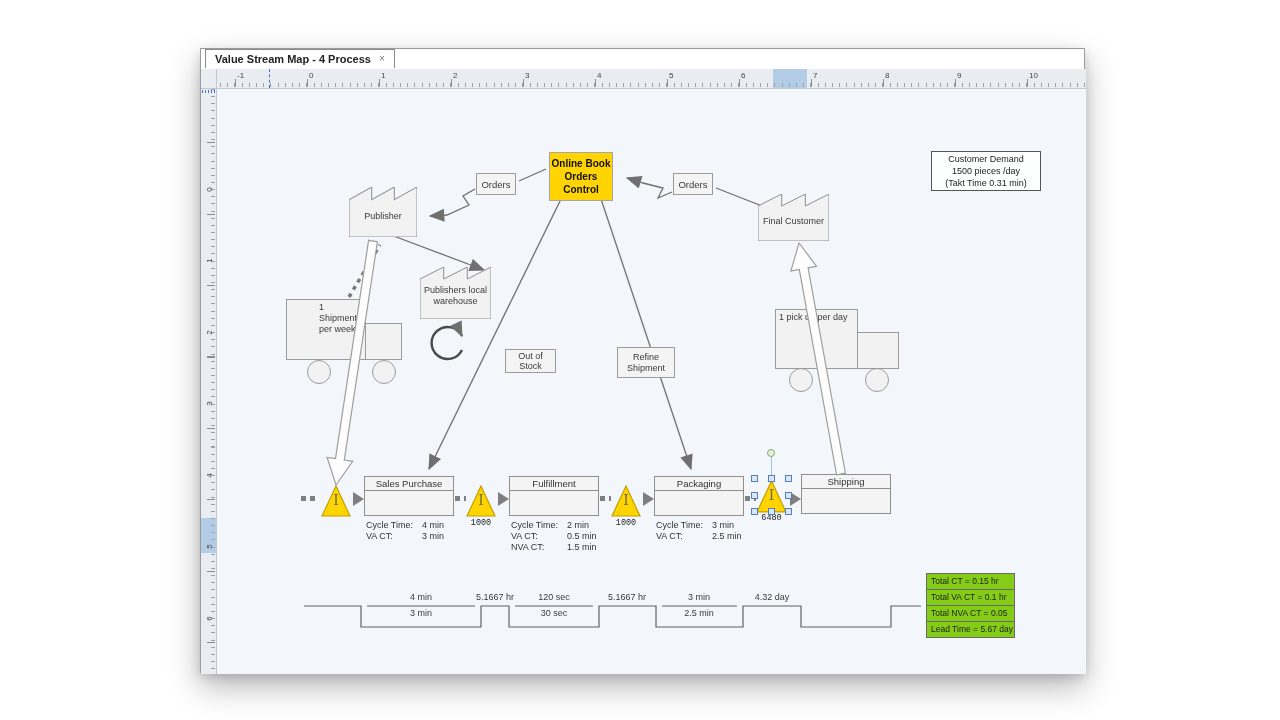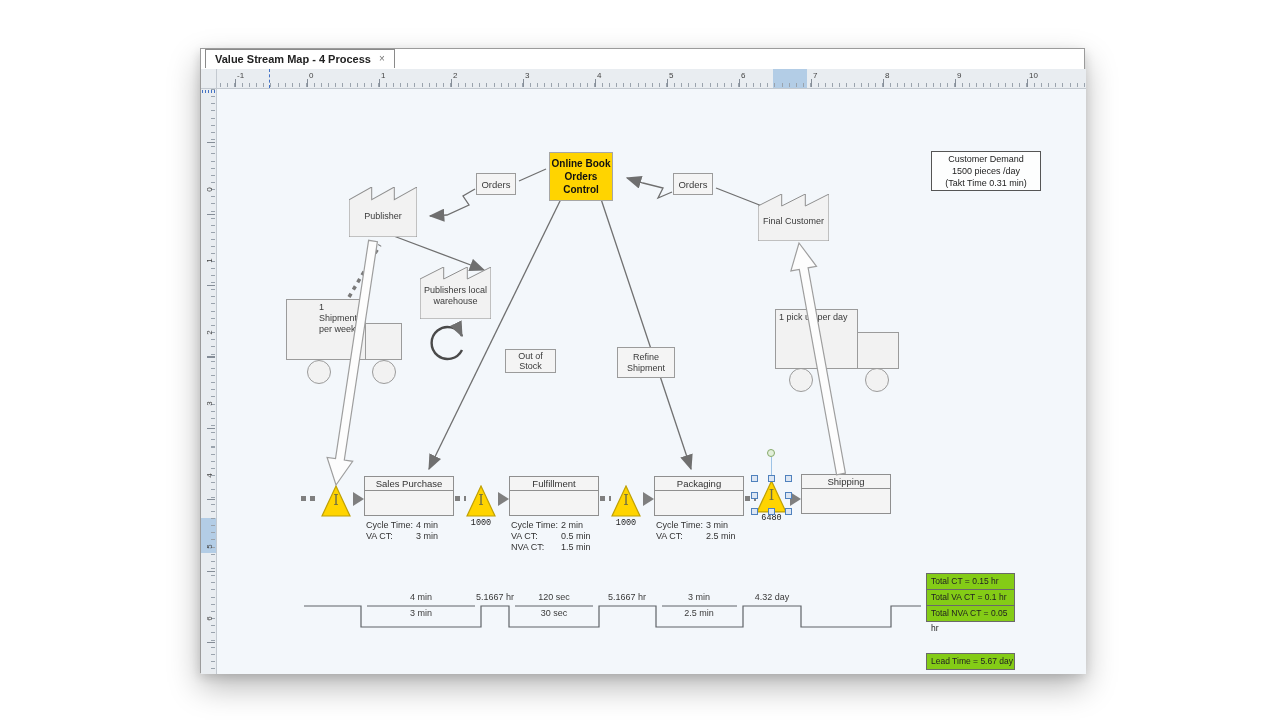--- a/index.html
+++ b/index.html
@@ -37,21 +37,21 @@
            font-size:10px;font-weight:bold;color:#111;text-align:center;line-height:13px;padding-top:4px;}
   .whitebox{position:absolute;background:#fdfefe;border:1px solid #555;box-sizing:border-box;text-align:center;font-size:9px;color:#222;line-height:12px;padding-top:1px;}
   .factory{position:absolute;}
   .factory svg{position:absolute;left:0;top:0;}
   .flabel{position:absolute;left:0;right:0;text-align:center;font-size:9px;color:#3a3a3a;line-height:11px;}
   .truckbox{position:absolute;background:#f2f2f2;border:1px solid #9b9b9b;box-sizing:border-box;font-size:9px;color:#3a3a3a;padding:2px 3px;line-height:11px;}
   .wheel{position:absolute;width:24px;height:24px;border-radius:50%;background:#f2f2f2;border:1px solid #9b9b9b;box-sizing:border-box;}
   .proc{position:absolute;width:90px;height:40px;background:#f4f4f4;border:1px solid #8f8f8f;box-sizing:border-box;}
   .proc .hd{height:13px;border-bottom:1px solid #8f8f8f;text-align:center;font-size:9.5px;color:#333;line-height:13px;}
   .stats{position:absolute;font-size:9px;color:#333;line-height:11px;}
-  .srow{display:flex;}
+  .srow{display:flex;gap:6px;}
   .srow .lb{width:50px;}
   .tri{position:absolute;width:30px;height:32px;}
   .tri .i{position:absolute;left:0;top:8px;width:100%;text-align:center;font-family:"DejaVu Serif",serif;font-size:14px;color:#6d6d45;line-height:14px;}
   .trilabel{position:absolute;font-size:8.5px;color:#222;text-align:center;font-family:Liberation Mono, monospace;}
   .dots{position:absolute;height:5px;background:repeating-linear-gradient(to right,#7f7f7f 0 5px,transparent 5px 9px);}
   .ahead{position:absolute;width:0;height:0;border-top:7px solid transparent;border-bottom:7px solid transparent;border-left:11px solid #7f7f7f;}
   .tlabel{position:absolute;width:80px;text-align:center;font-size:9px;color:#3a3a3a;}
   .sumrow{position:absolute;width:89px;height:17px;background:#84cc16;border:1px solid #6a6a6a;box-sizing:border-box;font-size:8.5px;color:#222;line-height:15px;padding-left:4px;}
   
   .handle{position:absolute;width:7px;height:7px;background:#dce6f3;border:1px solid #4f81bd;box-sizing:border-box;}
@@ -300,21 +300,21 @@
       <div class="tlabel" style="left:370px;top:503px;">5.1667 hr</div>
       <div class="tlabel" style="left:442px;top:503px;">3 min</div>
       <div class="tlabel" style="left:515px;top:503px;">4.32 day</div>
       <div class="tlabel" style="left:164px;top:519px;">3 min</div>
       <div class="tlabel" style="left:297px;top:519px;">30 sec</div>
       <div class="tlabel" style="left:442px;top:519px;">2.5 min</div>
 
       <div class="sumrow" style="left:709px;top:484px;"><span>Total CT = 0.15 hr</span></div>
       <div class="sumrow" style="left:709px;top:500px;"><span>Total VA CT = 0.1 hr</span></div>
       <div class="sumrow" style="left:709px;top:516px;"><span>Total NVA CT = 0.05 hr</span></div>
-      <div class="sumrow" style="left:709px;top:564px;"><span>Lead Time = 5.67 day</span></div>
+      <div class="sumrow" style="left:709px;top:532px;"><span>Lead Time = 5.67 day</span></div>
 
       <div class="rotline" style="left:554px;top:368px;height:20px;"></div>
       <div class="rotdot" style="left:550px;top:360px;"></div>
       <div class="handle" style="left:534px;top:386px;"></div>
       <div class="handle" style="left:551px;top:386px;"></div>
       <div class="handle" style="left:568px;top:386px;"></div>
       <div class="handle" style="left:534px;top:403px;"></div>
       <div class="handle" style="left:568px;top:403px;"></div>
       <div class="handle" style="left:534px;top:419px;"></div>
       <div class="handle" style="left:551px;top:419px;"></div>

